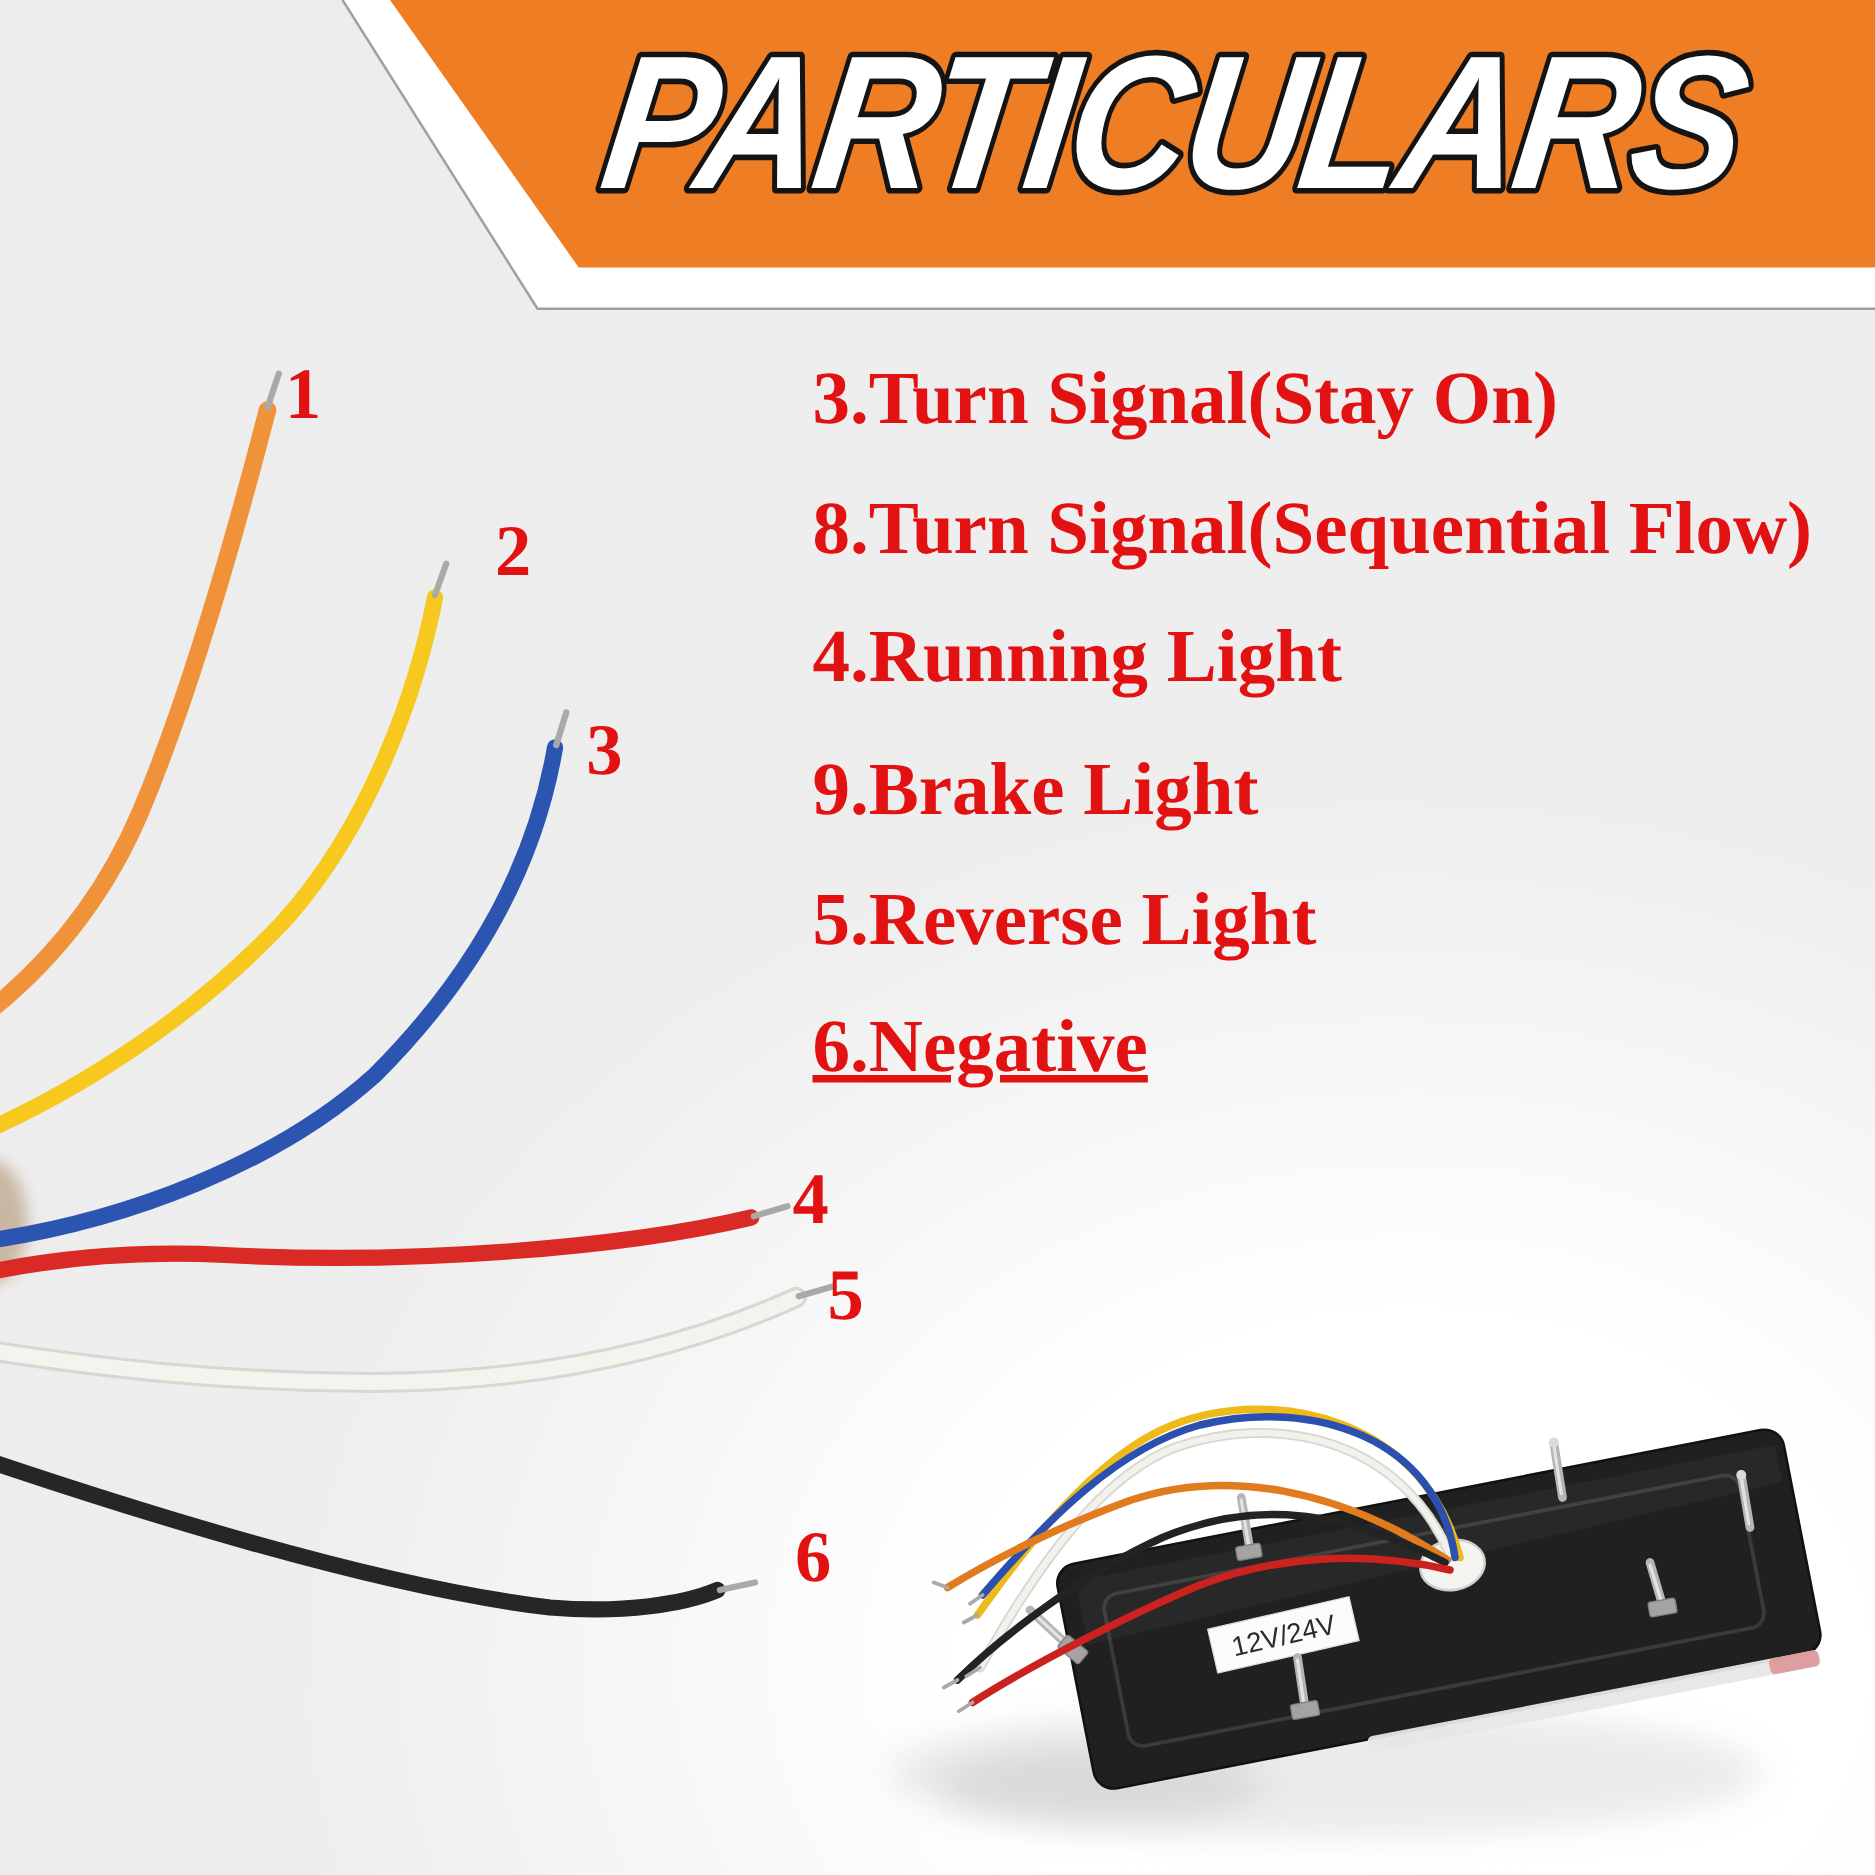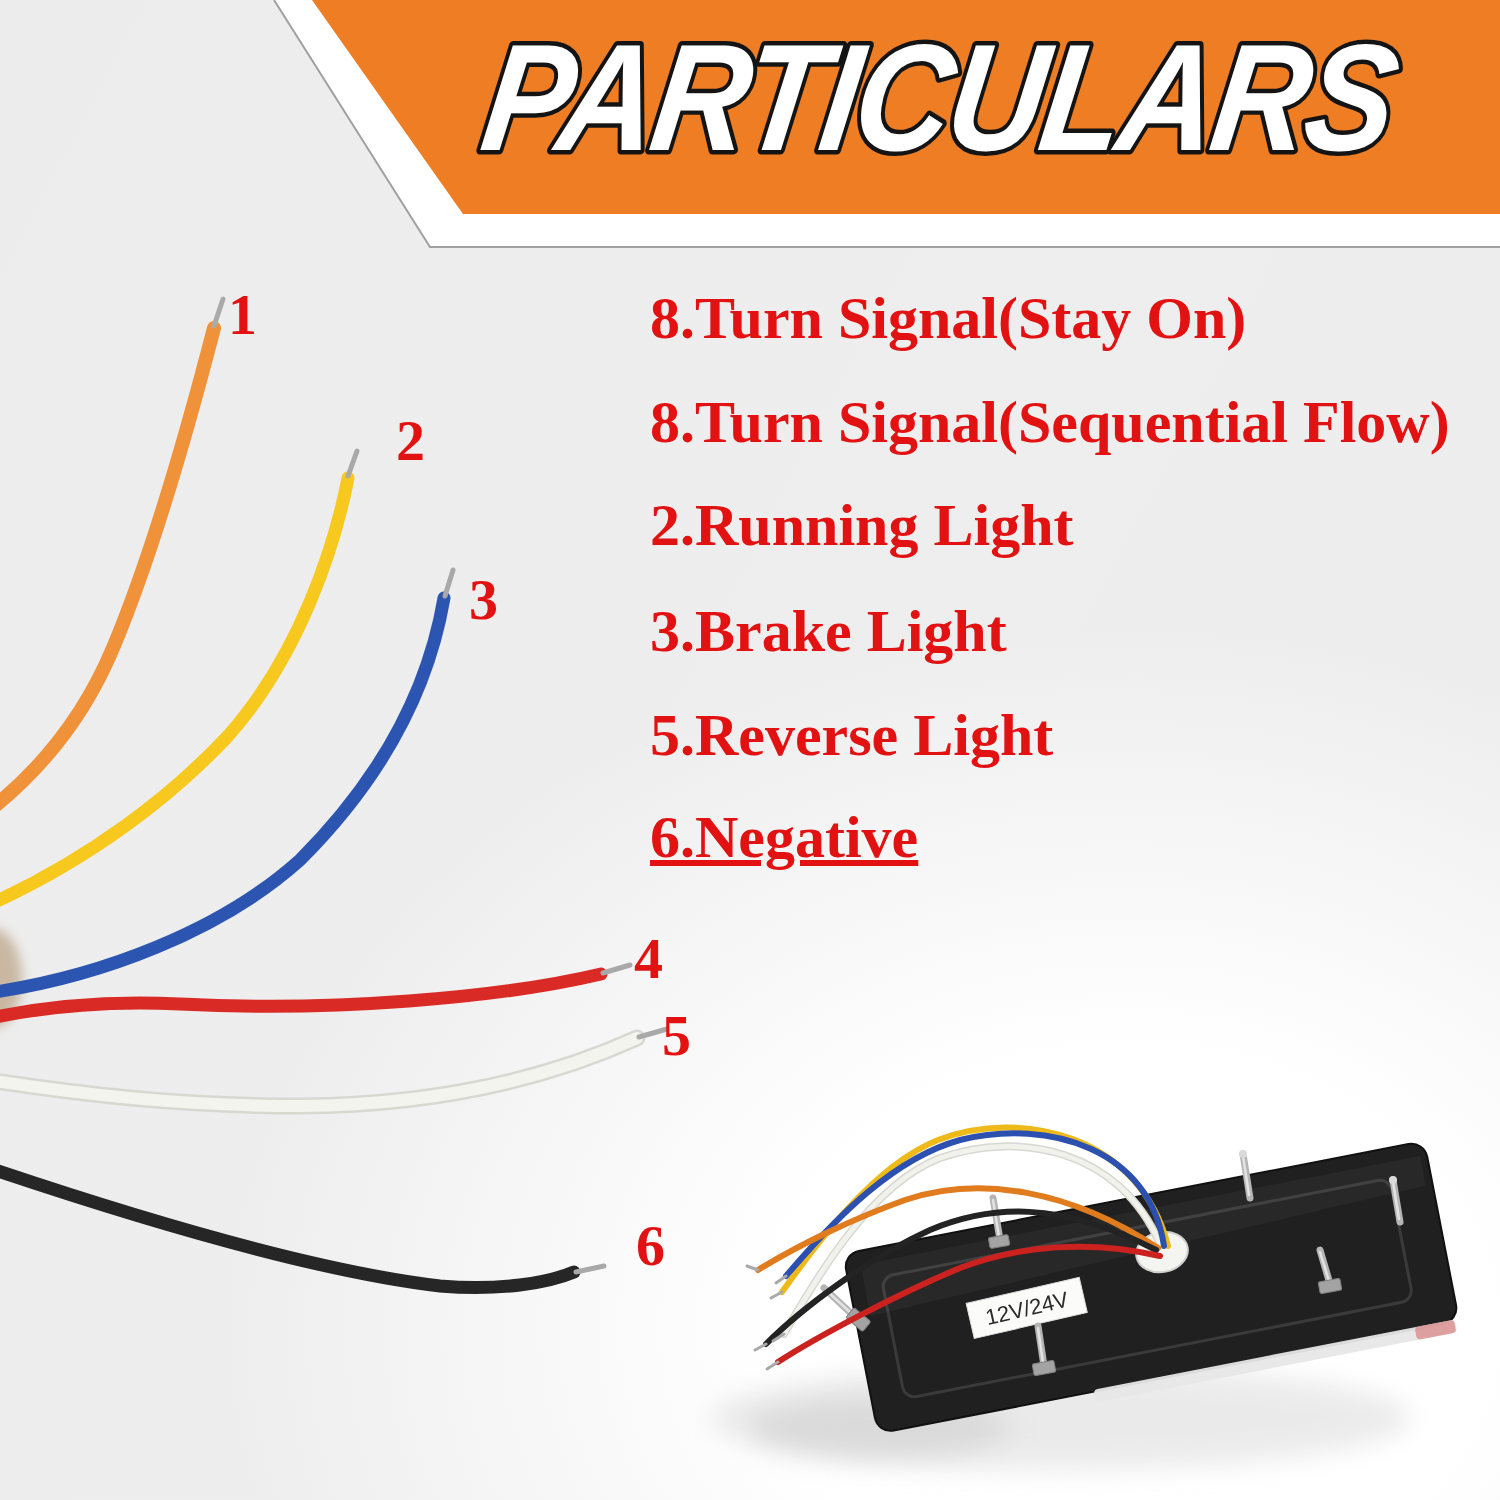--- a/index.html
+++ b/index.html
@@ -182,24 +182,24 @@
       <path d="M 274 0 L 1500 0 L 1500 247 L 430 247 Z" fill="#FFFFFF"></path>
       <path d="M 274 0 L 430 247 L 1500 247" fill="none" stroke="var(--banner_edge)" stroke-width="2"></path>
       <path d="M 312 0 L 1500 0 L 1500 214 L 463 214 Z" fill="var(--banner_orange)"></path>
       <g transform="translate(478,150) skewX(-8) scale(0.88,1)">
         <text class="banner-title" x="0" y="0">PARTICULARS</text>
       </g>
     </g>
   </svg>
 
   <div>
-    <div class="legend-item" style="top:288px;">8.Turn Signal(Stay On)</div>
+    <div class="legend-item" style="top:288px;">3.Turn Signal(Stay On)</div>
     <div class="legend-item" style="top:392px;">8.Turn Signal(Sequential Flow)</div>
-    <div class="legend-item" style="top:495px;">2.Running Light</div>
-    <div class="legend-item" style="top:601px;">3.Brake Light</div>
+    <div class="legend-item" style="top:495px;">4.Running Light</div>
+    <div class="legend-item" style="top:601px;">9.Brake Light</div>
     <div class="legend-item" style="top:705px;text-align:center;">5.Reverse Light</div>
     <div class="legend-item" style="top:807px;text-decoration:underline;">6.Negative</div>
   </div>
 
   <div>
     <div class="wire-num" style="left:228px;top:286px;">1</div>
     <div class="wire-num" style="left:396px;top:412px;">2</div>
     <div class="wire-num" style="left:469px;top:571px;">3</div>
     <div class="wire-num" style="left:634px;top:930px;">4</div>
     <div class="wire-num" style="left:662px;top:1007px;">5</div>

